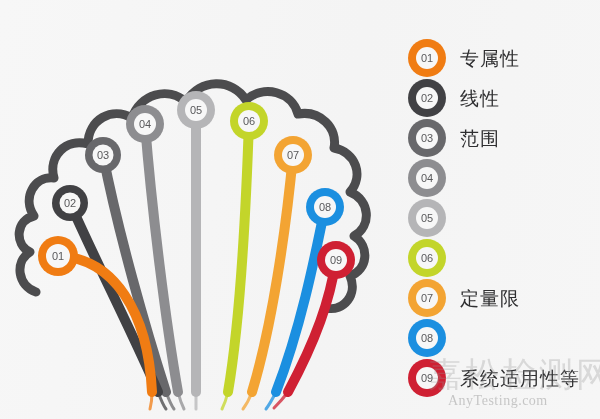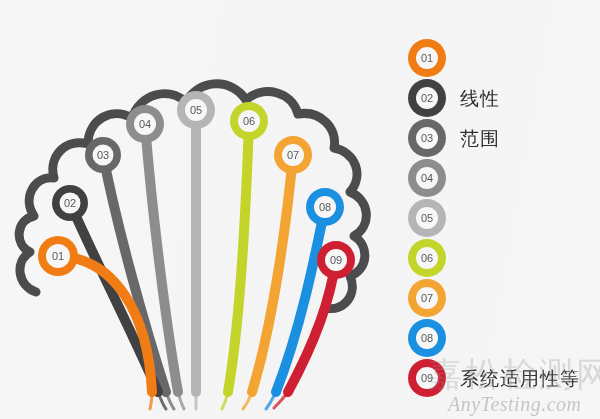--- a/index.html
+++ b/index.html
@@ -78,22 +78,21 @@
     font-family: "Liberation Sans", sans-serif;
     color: rgba(150,150,150,0.30);
     letter-spacing: 3px;
     white-space: nowrap;
     pointer-events: none;
   }
   .watermark-en {
     position: absolute;
     left: 448px;
     top: 393px;
-    font-size: 20px;
-    font-style: italic;
+    font-size: 14px;
     font-family: "Liberation Serif", serif;
     color: rgba(140,140,140,0.45);
     letter-spacing: 0.5px;
     white-space: nowrap;
     pointer-events: none;
   }
 </style>
 </head>
 <body>
 
@@ -206,20 +205,21 @@
       <text x="58" y="260" text-anchor="middle" font-size="11" fill="#59595b" font-family="Liberation Sans, sans-serif">01</text>
     </g>
   </svg>
 
   <div class="legend">
 
     <div class="legend-row">
       <div class="badge" style="background:#f07c13;">
         <div class="hole">01</div>
       </div>
+      <div class="legend-label">专属性</div>
     </div>
 
     <div class="legend-row">
       <div class="badge" style="background:#414144;">
         <div class="hole">02</div>
       </div>
       <div class="legend-label">线性</div>
     </div>
 
     <div class="legend-row">
@@ -244,20 +244,21 @@
     <div class="legend-row">
       <div class="badge" style="background:#c3d52a;">
         <div class="hole">06</div>
       </div>
     </div>
 
     <div class="legend-row">
       <div class="badge" style="background:#f3a433;">
         <div class="hole">07</div>
       </div>
+      <div class="legend-label">定量限</div>
     </div>
 
     <div class="legend-row">
       <div class="badge" style="background:#1b8fe0;">
         <div class="hole">08</div>
       </div>
     </div>
 
     <div class="legend-row">
       <div class="badge" style="background:#cf2033;">

